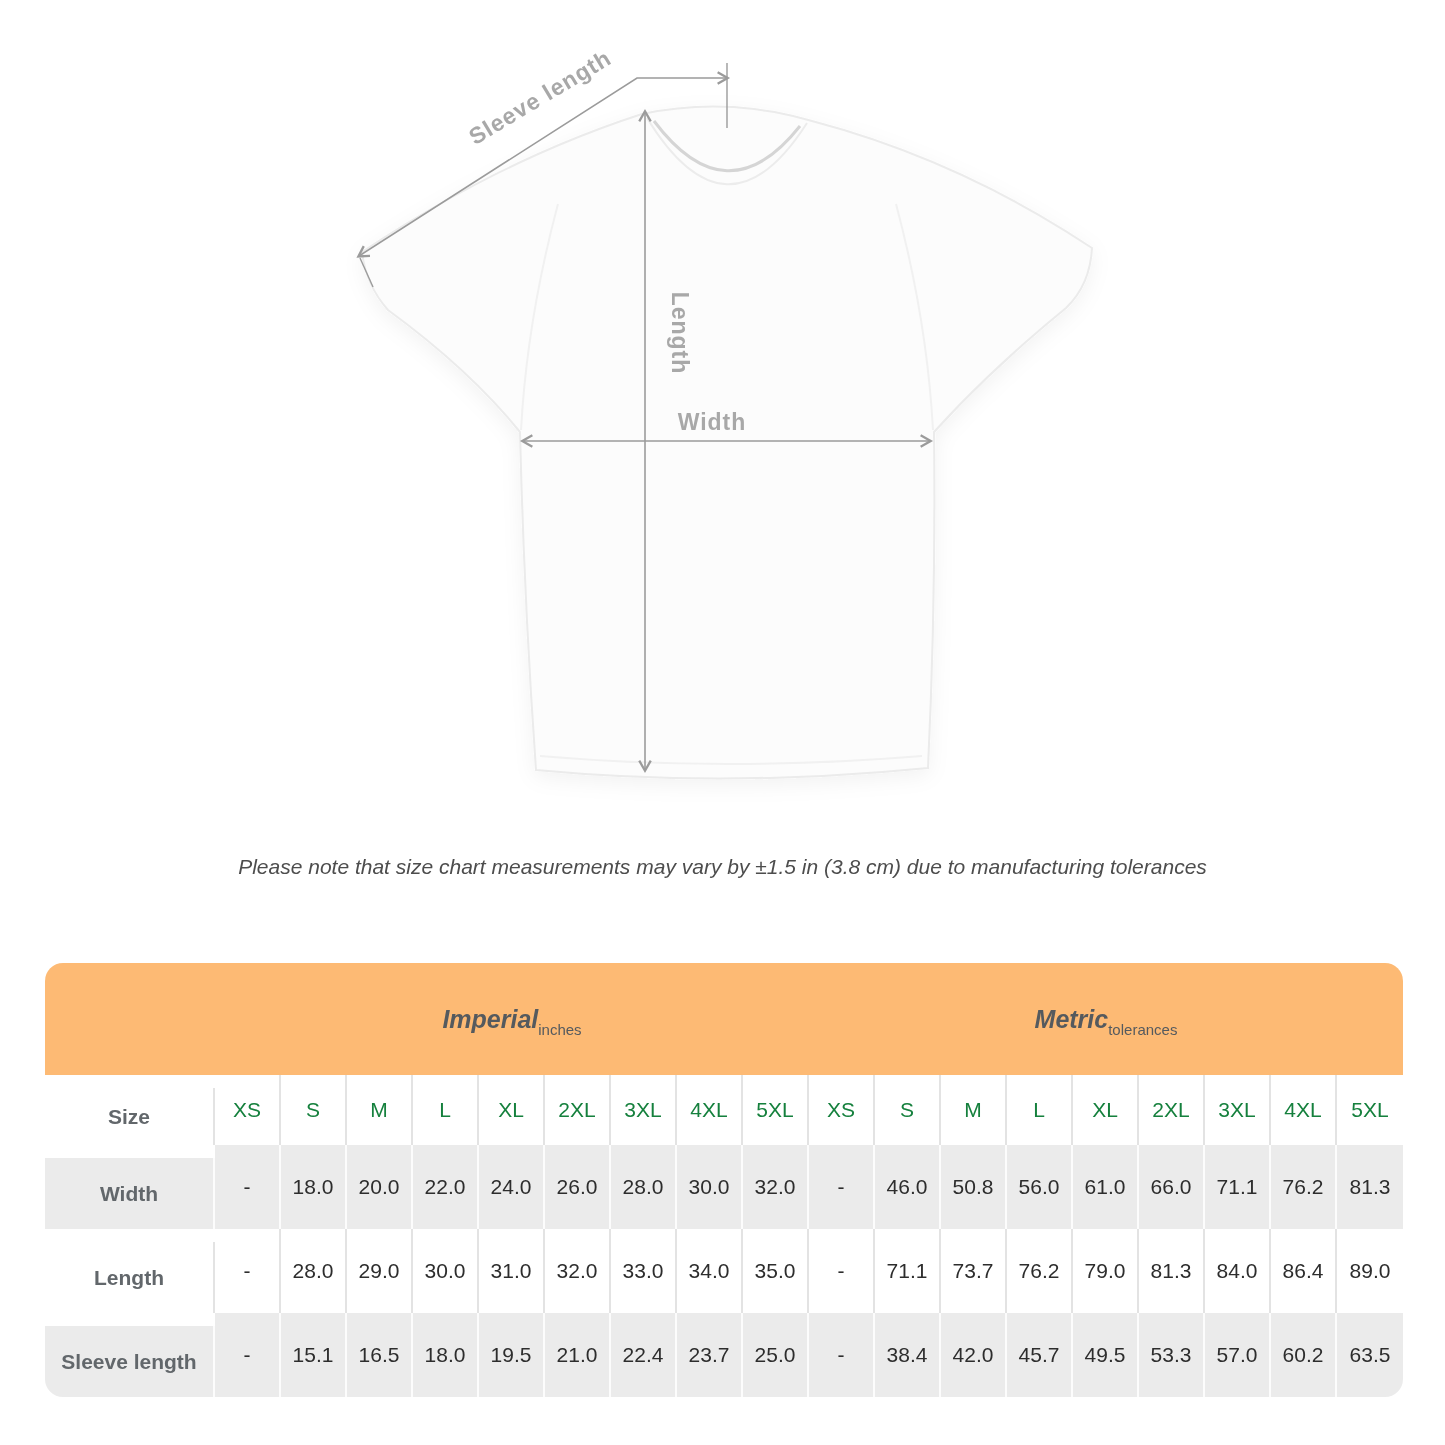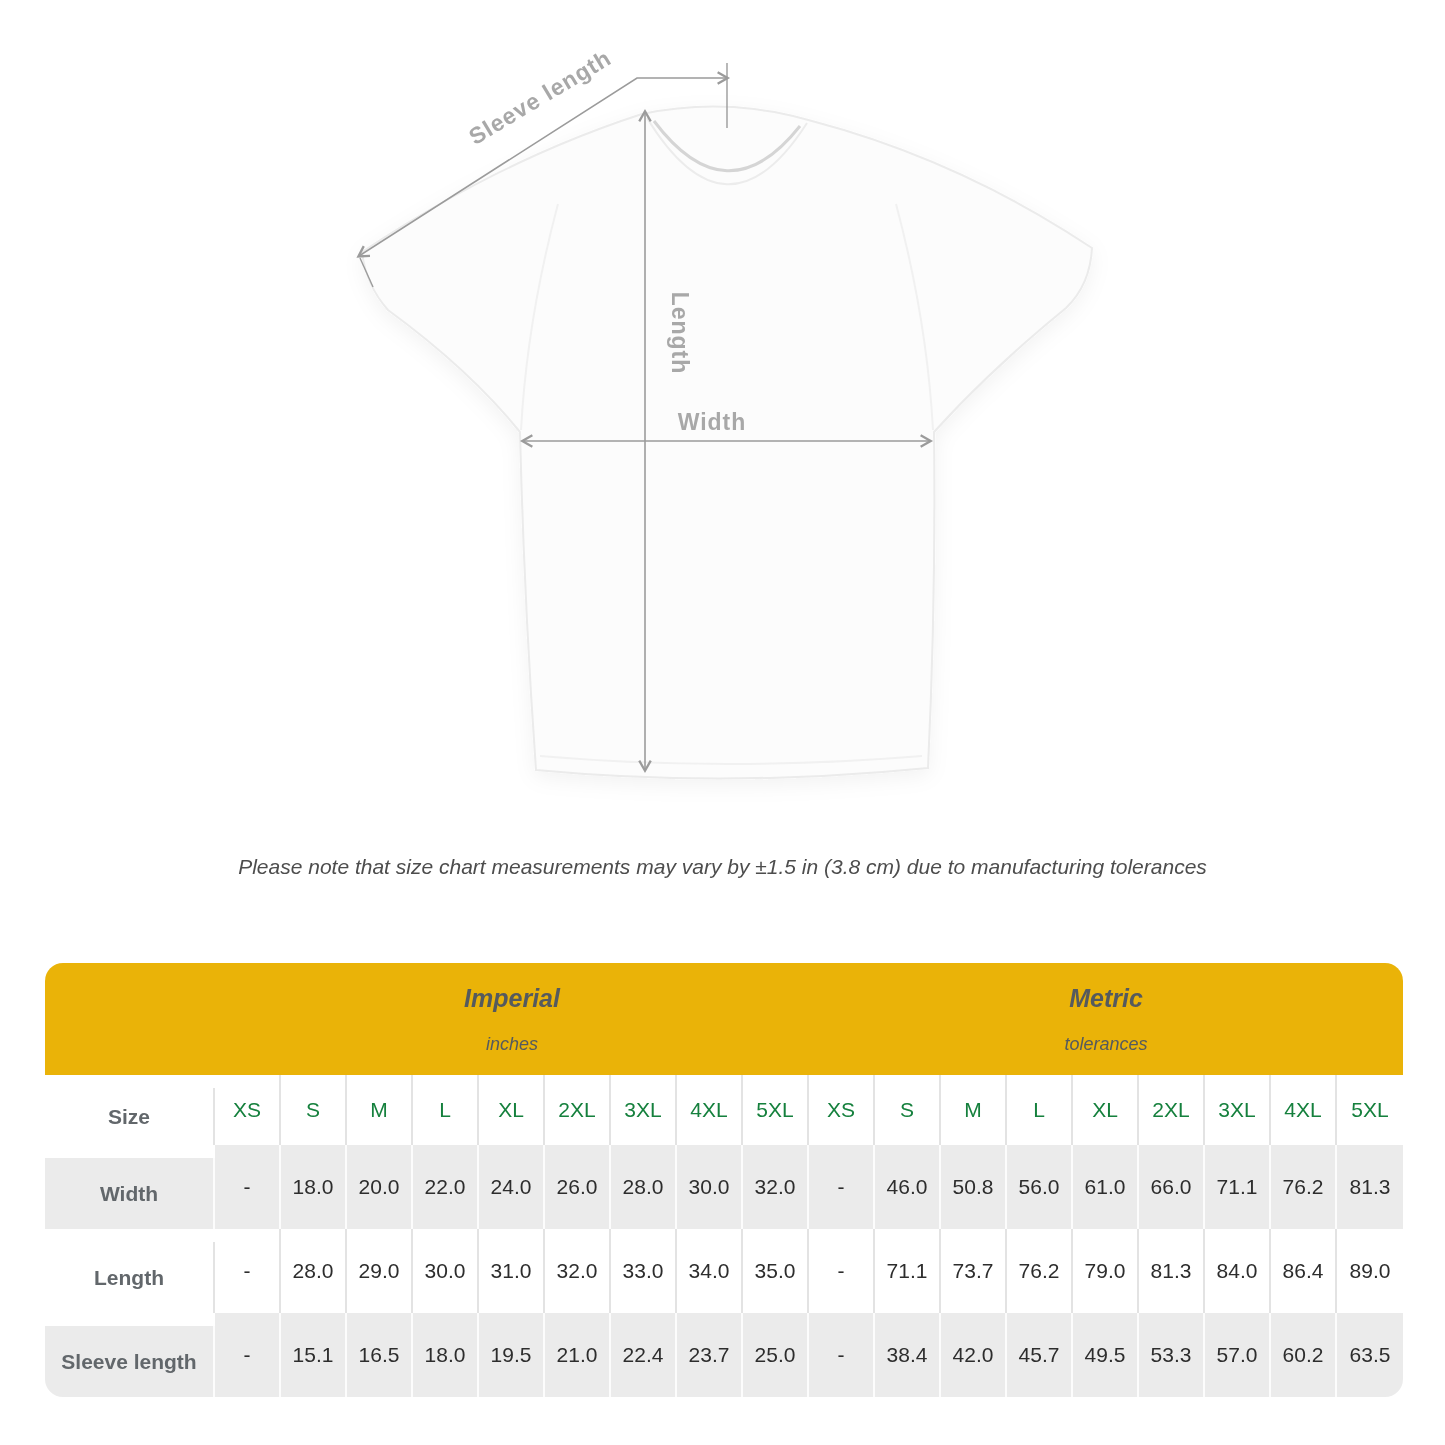--- a/index.html
+++ b/index.html
@@ -34,24 +34,24 @@
   .grid{
     display:grid;width:100%;height:100%;
     grid-template-columns:170px repeat(18, 1fr);
     grid-template-rows:112px 70px 84px 84px 84px;
   }
   .grow{display:contents;}
   .cell{
     display:flex;align-items:center;justify-content:center;
     font-size:21px;color:#2d2d2d;text-align:center;
   }
-  .gcell{background:#eab308;display:flex;flex-direction:column;align-items:center;justify-content:center;}
+  .gcell{background:#fdba74;display:flex;flex-direction:row;align-items:center;justify-content:center;}
   .gcell.span9{grid-column:span 9;}
   .gname{font-size:25px;font-weight:bold;font-style:italic;color:#555a5e;}
-  .gunit{font-size:18px;font-style:italic;color:#555a5e;margin-top:21px;}
+  .gunit{font-size:15px;color:#555a5e;margin-top:21px;}
   .lab{font-weight:bold;color:#62676b;margin-top:13px;}
   .szh{font-weight:normal;color:#15803d;}
   .hrow .cell{background:#ffffff;border-right:2px solid #e3e3e3;}
   .rwhite .cell{background:#ffffff;border-right:2px solid #e3e3e3;}
   .rgray .cell{background:#ebebeb;border-right:2px solid #fcfcfc;}
   .hrow .cell:last-child,.rwhite .cell:last-child,.rgray .cell:last-child{border-right:none;}
 </style>
 </head>
 <body>
 

